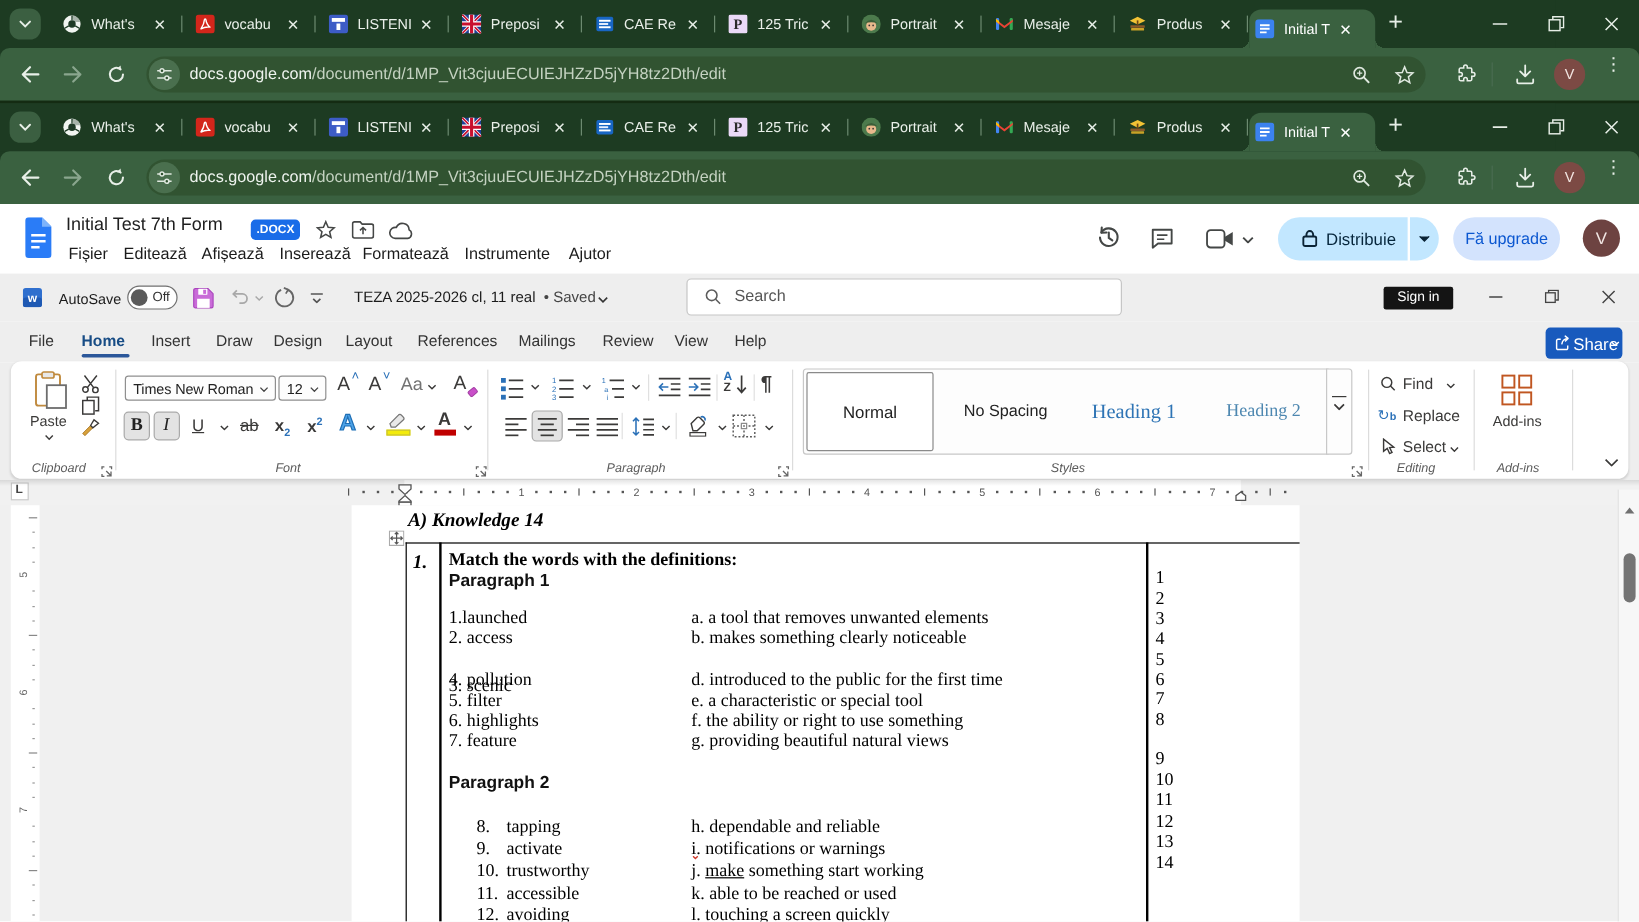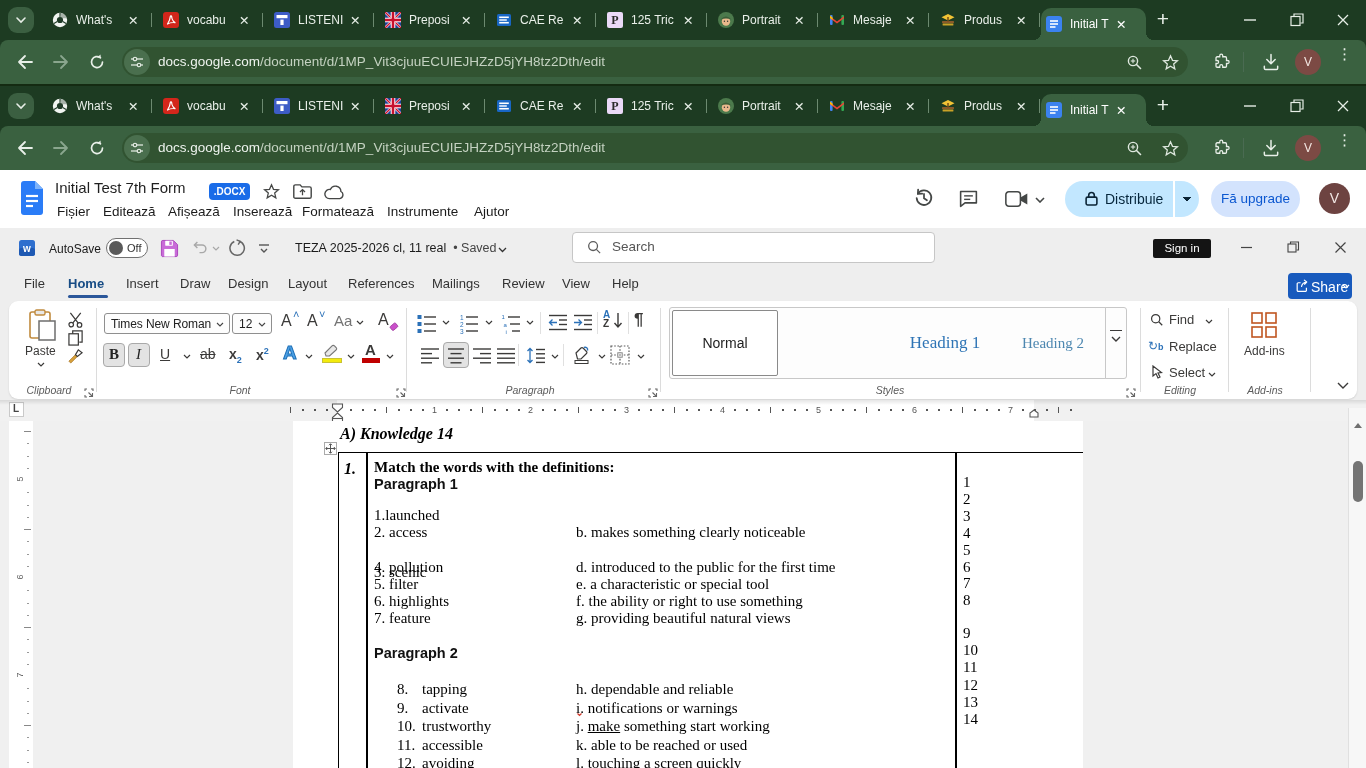--- a/index.html
+++ b/index.html
@@ -769,20 +769,21 @@
     </svg>
     <div class="glabel" style="left:495px;width:70px;">Paragraph</div>
     <svg width="10" height="10" viewBox="0 0 10 10" style="position:absolute;left:648px;top:86px">
       <path d="M1 3 V1 H3 M7 1 H9 V3 M1 7 V9 H3" fill="none" stroke="#666" stroke-width="1.1"></path>
       <path d="M4.5 4.5 L8.5 8.5 M8.5 5 V8.5 H5" fill="none" stroke="#666" stroke-width="1.1"></path>
     </svg>
     <div class="gdiv" style="left:660px;"></div>
     <div style="position:absolute;left:669px;top:5px;width:440px;height:72px;background:#fdfdfd;border:1px solid #c8c8c8;border-radius:3px;"></div>
     <div style="position:absolute;left:672px;top:8px;width:106px;height:66px;background:#fff;border:1.5px solid #8a8a8a;border-radius:2px;"></div>
     <div style="position:absolute;left:672px;top:8px;width:106px;height:66px;text-align:center;line-height:66px;font-size:14px;color:#222;">Normal</div>
+    <div style="position:absolute;left:790px;top:8px;width:96px;height:66px;text-align:center;line-height:66px;font-size:13.5px;color:#222;">No Spacing</div>
     <div style="position:absolute;left:895px;top:8px;width:100px;height:66px;text-align:center;line-height:66px;font-size:17px;color:#2e74b5;font-family:'Liberation Serif',serif;">Heading 1</div>
     <div style="position:absolute;left:1005px;top:8px;width:96px;height:66px;text-align:center;line-height:66px;font-size:15px;color:#4d87b0;font-family:'Liberation Serif',serif;">Heading 2</div>
     <div style="position:absolute;left:1105px;top:5px;width:22px;height:72px;background:#fdfdfd;border:1px solid #c8c8c8;border-radius:0 3px 3px 0;"></div>
     <div style="position:absolute;left:1110px;top:28px;width:12px;height:1.4px;background:#3b3a39;"></div>
     <svg width="10" height="6" viewBox="0 0 10 6" style="position:absolute;left:1111px;top:34px">
       <path d="M1 1 L5 5 L9 1" fill="none" stroke="#3b3a39" stroke-width="1.4"></path>
     </svg>
     <div class="glabel" style="left:855px;width:70px;">Styles</div>
     <svg width="10" height="10" viewBox="0 0 10 10" style="position:absolute;left:1126px;top:86px">
       <path d="M1 3 V1 H3 M7 1 H9 V3 M1 7 V9 H3" fill="none" stroke="#666" stroke-width="1.1"></path>
@@ -940,20 +941,21 @@
         <rect x="0.5" y="0.5" width="12" height="12" fill="#fff" stroke="#aaa"></rect>
         <path d="M6.5 2 V11 M2 6.5 H11 M5 3.2 L6.5 1.7 L8 3.2 M5 9.8 L6.5 11.3 L8 9.8 M3.2 5 L1.7 6.5 L3.2 8 M9.8 5 L11.3 6.5 L9.8 8" stroke="#555" stroke-width="1" fill="none"></path>
       </svg>
       <div style="position:absolute;left:45px;top:31px;width:745px;height:316px;border-top:1.5px solid #000;border-left:1.5px solid #000;"></div>
       <div style="position:absolute;left:73px;top:31px;width:1.5px;height:316px;background:#000;"></div>
       <div style="position:absolute;left:662px;top:31px;width:1.5px;height:316px;background:#000;"></div>
       <div style="position:absolute;left:51px;top:39px;font-family:'Liberation Serif',serif;font-size:16px;font-weight:bold;font-style:italic;">1.</div>
       <div style="position:absolute;left:81px;top:38px;font-family:'Liberation Serif',serif;font-size:15px;font-weight:bold;">Match the words with the definitions:</div>
       <div style="position:absolute;left:81px;top:55px;font-size:14.5px;font-weight:bold;color:#111;">Paragraph 1</div>
       <div style="position:absolute;left:81px;top:86px;font-family:'Liberation Serif',serif;font-size:15px;">1.launched</div>
+      <div style="position:absolute;left:283px;top:86px;font-family:'Liberation Serif',serif;font-size:15px;">a. a tool that removes unwanted elements</div>
       <div style="position:absolute;left:81px;top:103.2px;font-family:'Liberation Serif',serif;font-size:15px;">2. access</div>
       <div style="position:absolute;left:283px;top:103.2px;font-family:'Liberation Serif',serif;font-size:15px;">b. makes something clearly noticeable</div>
       <div style="position:absolute;left:81px;top:120.4px;font-family:'Liberation Serif',serif;font-size:15px;margin-top:23px;">3. scenic</div>
       <div style="position:absolute;left:81px;top:137.6px;font-family:'Liberation Serif',serif;font-size:15px;">4. pollution</div>
       <div style="position:absolute;left:283px;top:137.6px;font-family:'Liberation Serif',serif;font-size:15px;">d. introduced to the public for the first time</div>
       <div style="position:absolute;left:81px;top:154.79999999999998px;font-family:'Liberation Serif',serif;font-size:15px;">5. filter</div>
       <div style="position:absolute;left:283px;top:154.79999999999998px;font-family:'Liberation Serif',serif;font-size:15px;">e. a characteristic or special tool</div>
       <div style="position:absolute;left:81px;top:171.99999999999997px;font-family:'Liberation Serif',serif;font-size:15px;">6. highlights</div>
       <div style="position:absolute;left:283px;top:171.99999999999997px;font-family:'Liberation Serif',serif;font-size:15px;">f. the ability or right to use something</div>
       <div style="position:absolute;left:81px;top:189.19999999999996px;font-family:'Liberation Serif',serif;font-size:15px;">7. feature</div>

